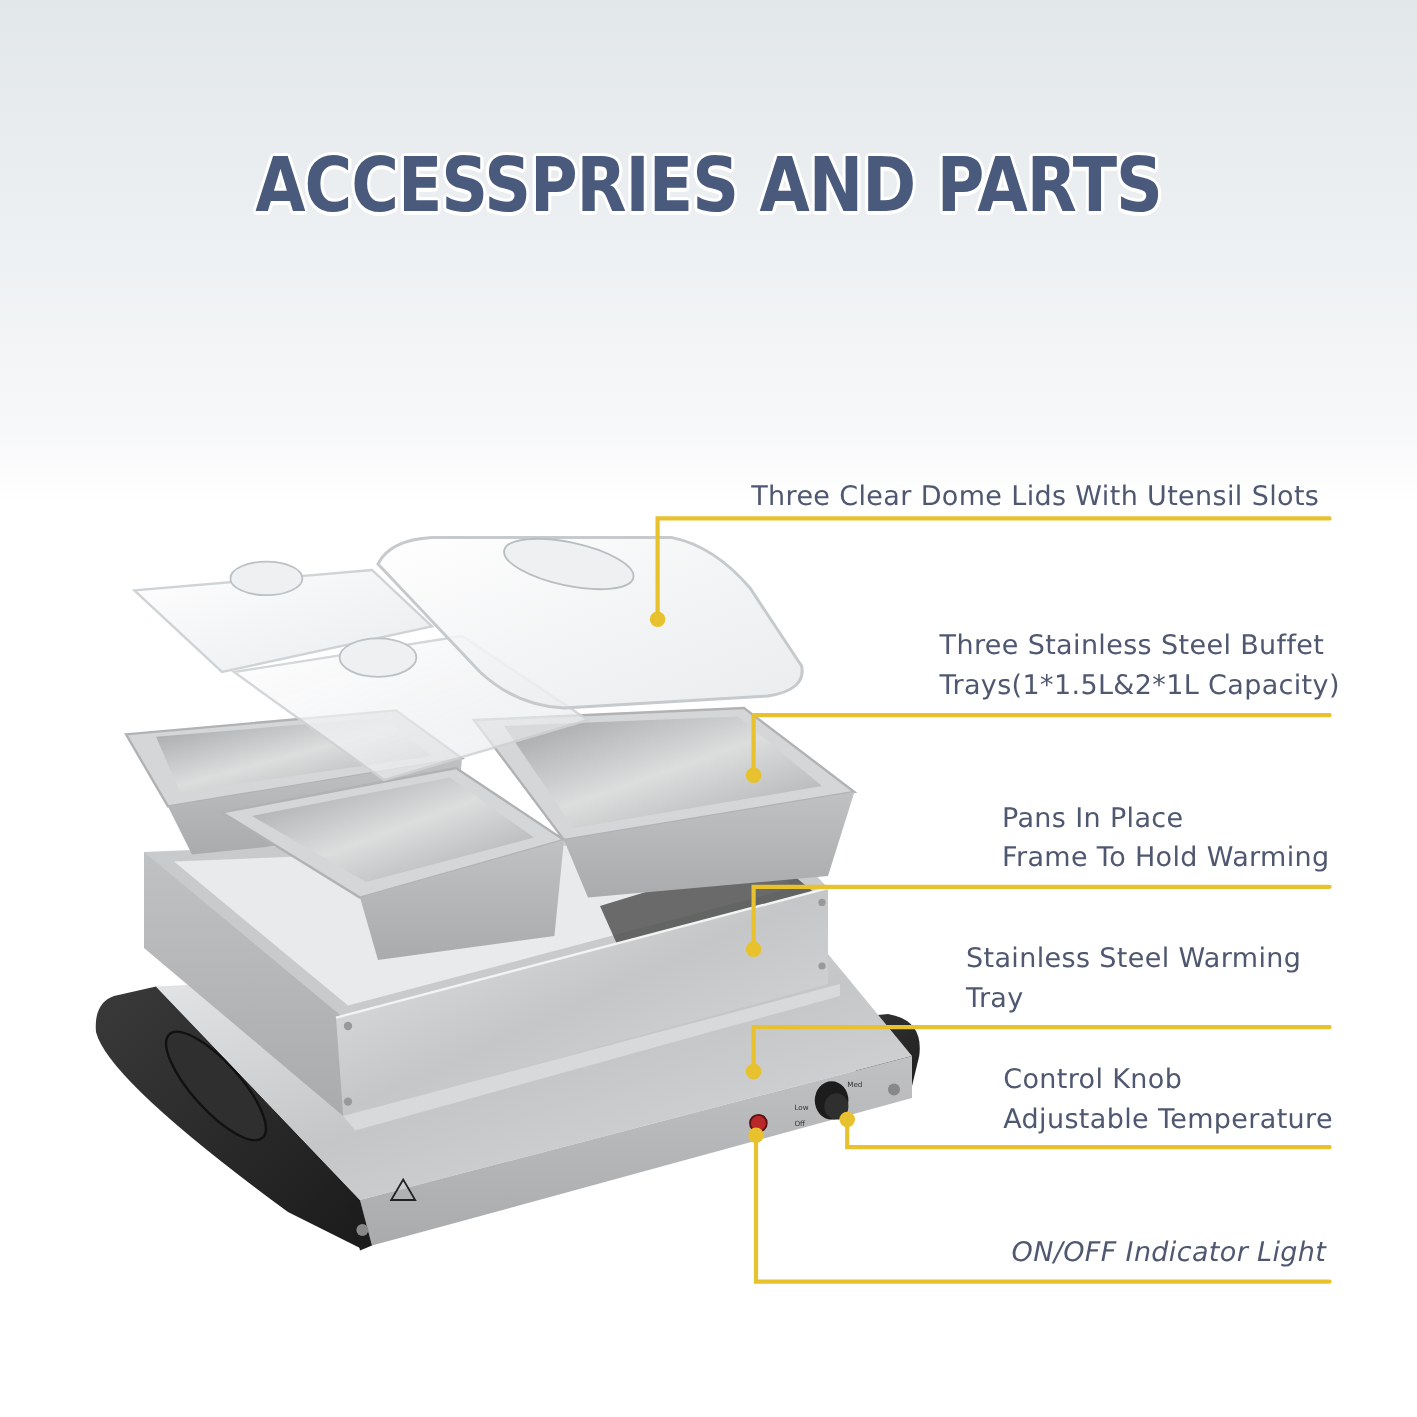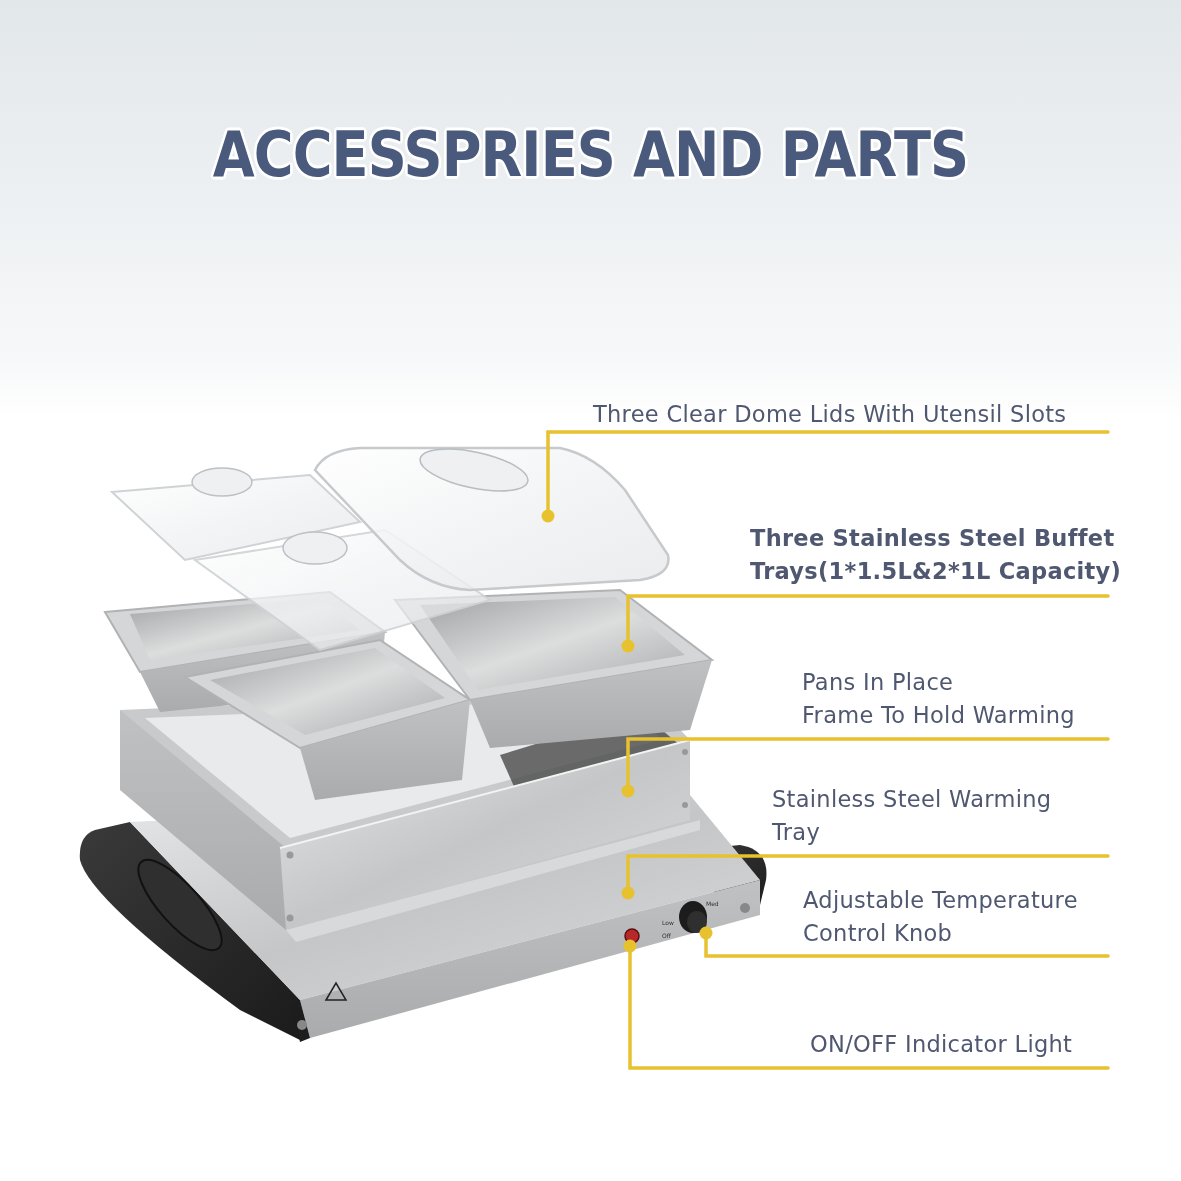--- a/index.html
+++ b/index.html
@@ -15,20 +15,21 @@
     -webkit-text-stroke: 0px;
     text-shadow: 3px 0 0 #fff, -3px 0 0 #fff, 0 3px 0 #fff, 0 -3px 0 #fff,
                  2px 2px 0 #fff, -2px -2px 0 #fff, 2px -2px 0 #fff, -2px 2px 0 #fff;
     transform: scaleX(0.86); transform-origin: center;
   }
   .product { position: absolute; left: 0; top: 0; width: 1181px; height: 1181px; }
   .label {
     position: absolute; color: #4f5870; font-family: "DejaVu Sans", sans-serif;
     font-size: 22.5px; line-height: 33px; text-align: left; letter-spacing: 0.3px;
     white-space: nowrap;
+    margin-left: 33px;
   }
   .callouts { position: absolute; left: 0; top: 0; width: 1181px; height: 1181px; pointer-events: none; }
 </style>
 </head>
 <body>
 
 <div class="title">ACCESSPRIES AND PARTS</div>
 
 <svg class="product" viewBox="0 0 1181 1181" xmlns="http://www.w3.org/2000/svg">
   <defs>
@@ -141,31 +142,31 @@
     <circle cx="628" cy="791" r="6.5"></circle>
     <circle cx="628" cy="893" r="6.5"></circle>
     <circle cx="706" cy="933" r="6.5"></circle>
     <circle cx="630" cy="946" r="6.5"></circle>
   </g>
 </svg>
 
 <div class="label" style="left:593px; top:398px;">
   <div>Three Clear Dome Lids With Utensil Slots</div>
 </div>
-<div class="label" style="left:750px; top:522px;font-weight:bold;">
+<div class="label" style="left:750px; top:522px;">
   <div>Three Stainless Steel Buffet</div>
   <div>Trays(1*1.5L&amp;2*1L Capacity)</div>
 </div>
 <div class="label" style="left:802px; top:666px;">
   <div>Pans In Place</div>
   <div>Frame To Hold Warming</div>
 </div>
 <div class="label" style="left:772px; top:783px;">
   <div>Stainless Steel Warming</div>
   <div>Tray</div>
 </div>
 <div class="label" style="left:803px; top:884px;">
+  <div>Control Knob</div>
   <div>Adjustable Temperature</div>
-  <div>Control Knob</div>
 </div>
-<div class="label" style="left:810px; top:1028px;">
+<div class="label" style="left:810px; top:1028px;font-style:italic;">
   <div>ON/OFF Indicator Light</div>
 </div>
 
 </body></html>

